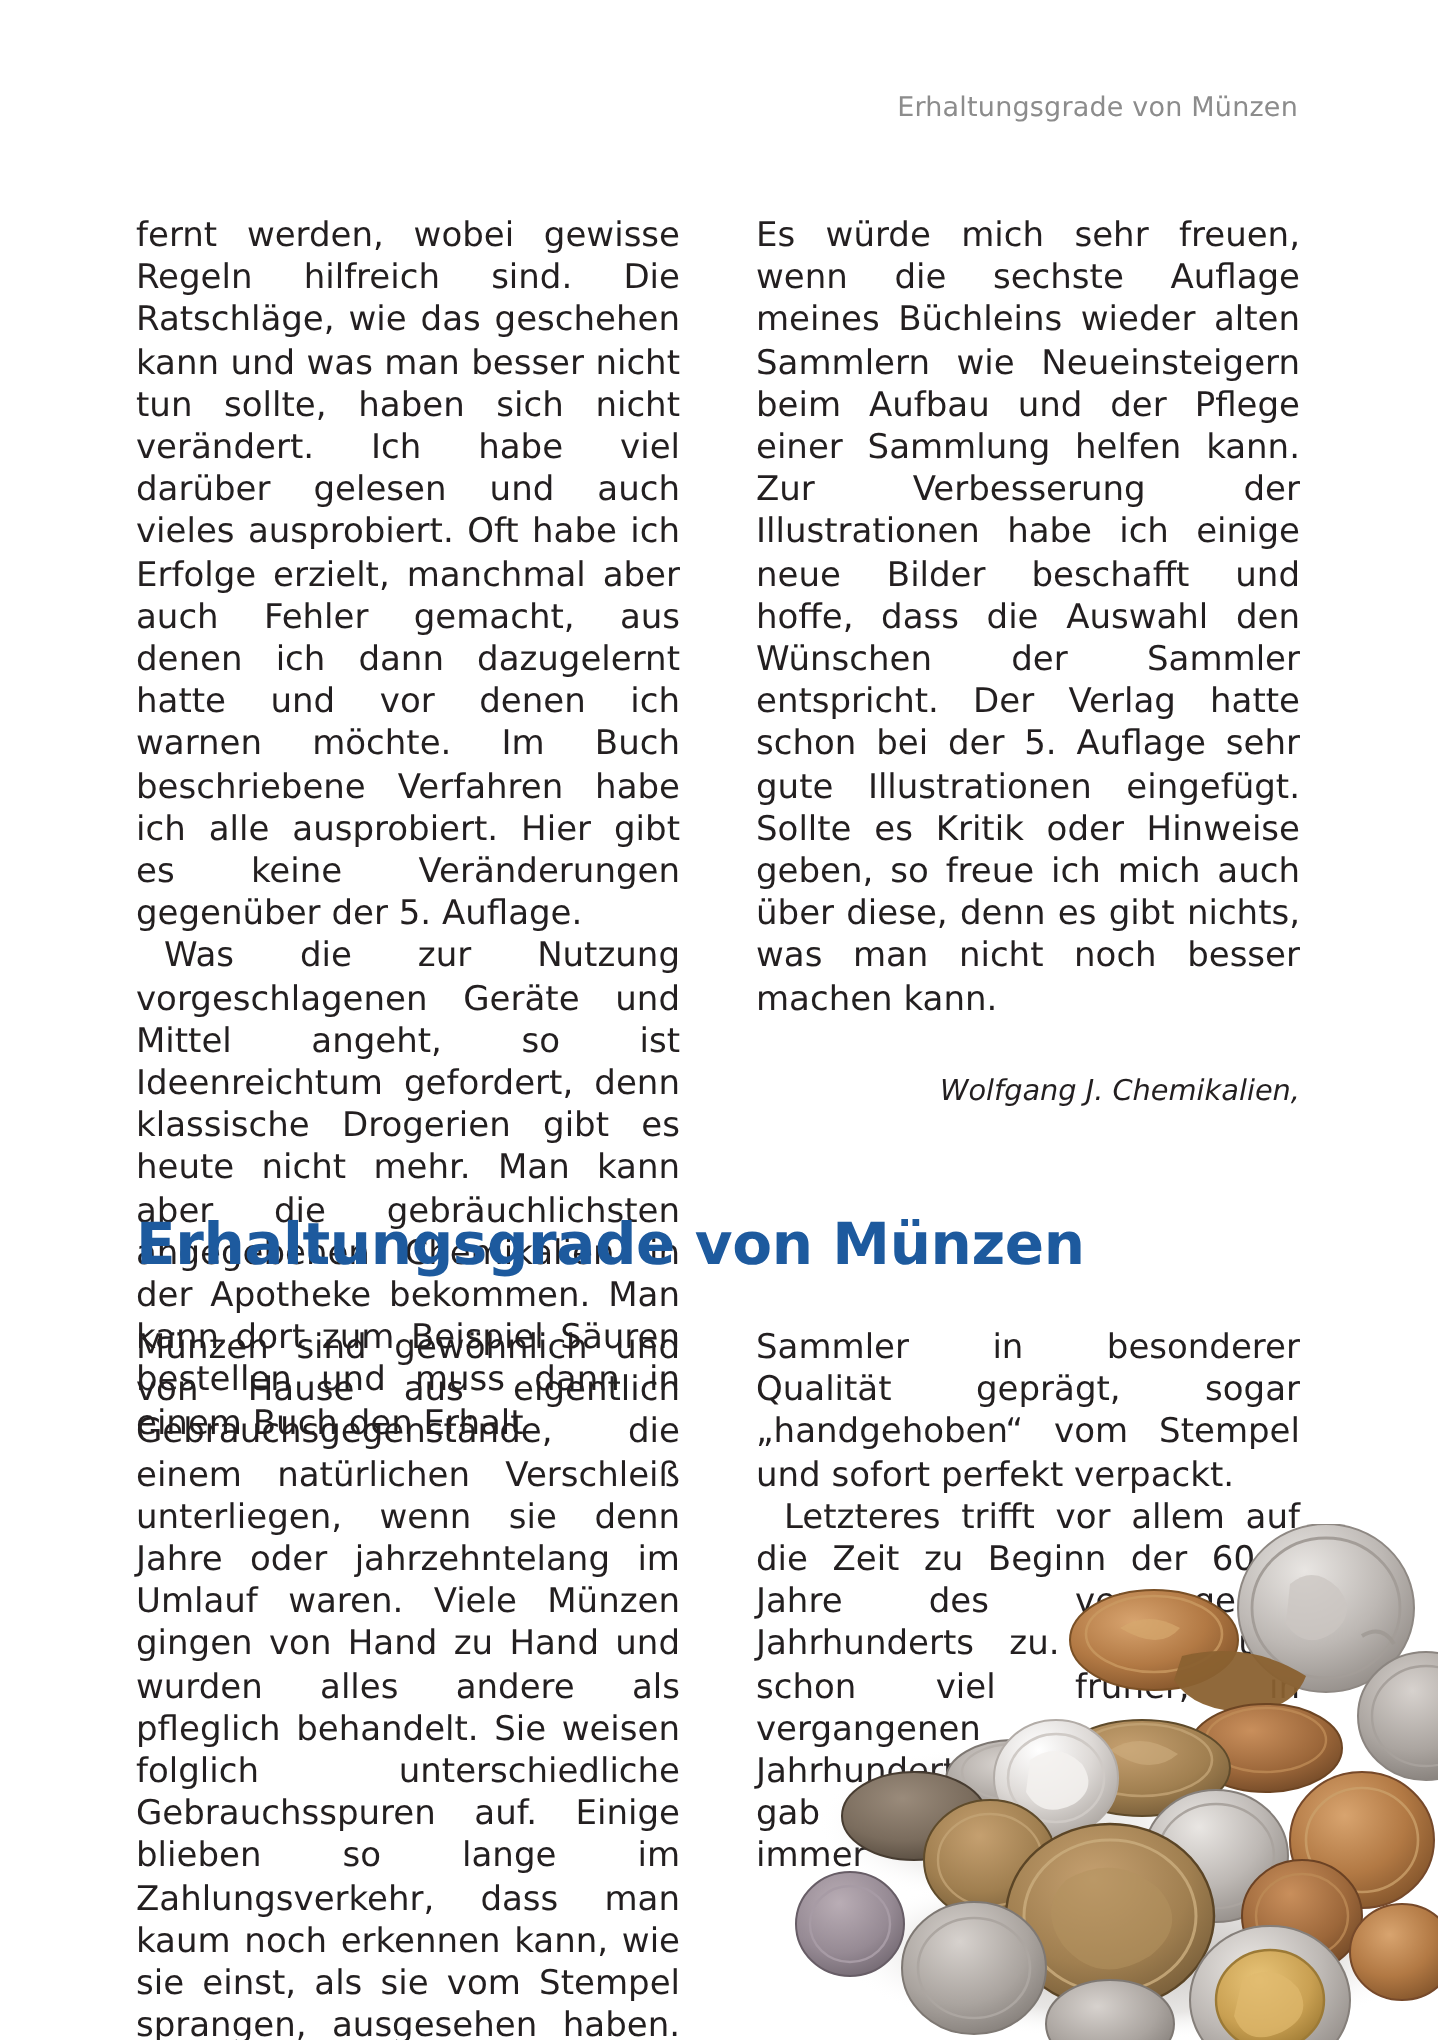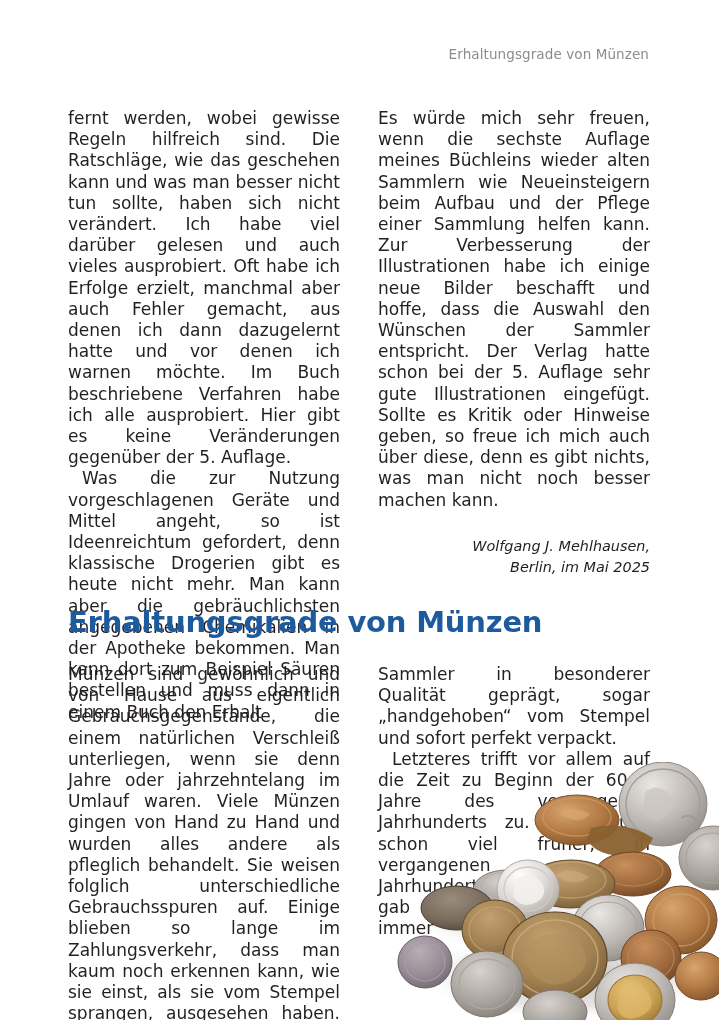--- a/index.html
+++ b/index.html
@@ -136,22 +136,21 @@
 
   <div class="columns-top">
 
     <div class="col col-left">
       <p class="body-text">fernt werden, wobei gewisse Regeln hilfreich sind. Die Ratschläge, wie das geschehen kann und was man besser nicht tun sollte, haben sich nicht verändert. Ich habe viel darüber gelesen und auch vieles ausprobiert. Oft habe ich Erfolge erzielt, manchmal aber auch Fehler gemacht, aus denen ich dann dazugelernt hatte und vor denen ich warnen möchte. Im Buch beschriebene Verfahren habe ich alle ausprobiert. Hier gibt es keine Veränderungen gegenüber der 5. Auflage.</p>
       <p class="body-text">Was die zur Nutzung vorgeschlagenen Geräte und Mittel angeht, so ist Ideenreichtum gefordert, denn klassische Drogerien gibt es heute nicht mehr. Man kann aber die gebräuchlichsten angegebenen Chemikalien in der Apotheke bekommen. Man kann dort zum Beispiel Säuren bestellen und muss dann in einem Buch den Erhalt</p>
     </div>
 
     <div class="col col-right">
       <p class="body-text">Es würde mich sehr freuen, wenn die sechste Auflage meines Büchleins wieder alten Sammlern wie Neueinsteigern beim Aufbau und der Pflege einer Sammlung helfen kann. Zur Verbesserung der Illustrationen habe ich einige neue Bilder beschafft und hoffe, dass die Auswahl den Wünschen der Sammler entspricht. Der Verlag hatte schon bei der 5. Auflage sehr gute Illustrationen eingefügt. Sollte es Kritik oder Hinweise geben, so freue ich mich auch über diese, denn es gibt nichts, was man nicht noch besser machen kann.</p>
-      <p class="signature">Wolfgang J. Mehlhausen,</p>
-      <p class="signature" style="margin-top:0;">Berlin, im Mai 2025</p>
+      <p class="signature">Wolfgang J. Chemikalien,</p>
     </div>
 
   </div>
 
   <h1 class="section-heading">Erhaltungsgrade von Münzen</h1>
 
   <div class="columns-bottom">
 
     <div class="col-bottom col-left">
       <p class="body-text">Münzen sind gewöhnlich und von Hause aus eigentlich Gebrauchsgegenstände, die einem natürlichen Verschleiß unterliegen, wenn sie denn Jahre oder jahrzehntelang im Umlauf waren. Viele Münzen gingen von Hand zu Hand und wurden alles andere als pfleglich behandelt. Sie weisen folglich unterschiedliche Gebrauchsspuren auf. Einige blieben so lange im Zahlungsverkehr, dass man kaum noch erkennen kann, wie sie einst, als sie vom Stempel sprangen, ausgesehen haben. Andere Münzen wurden ausschließlich für</p>

